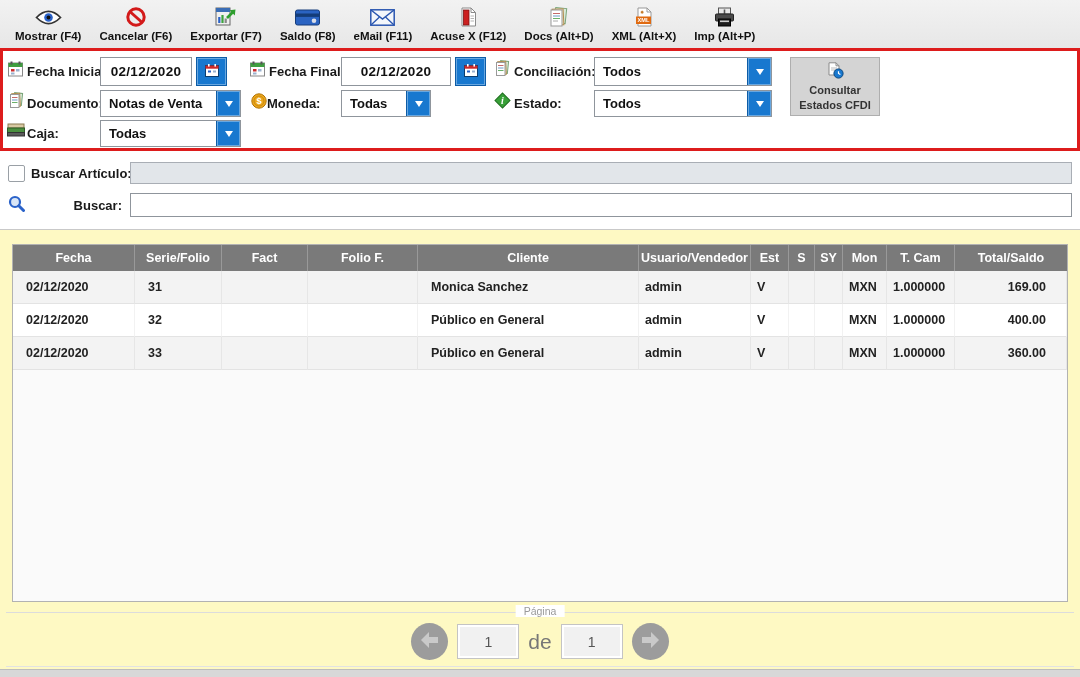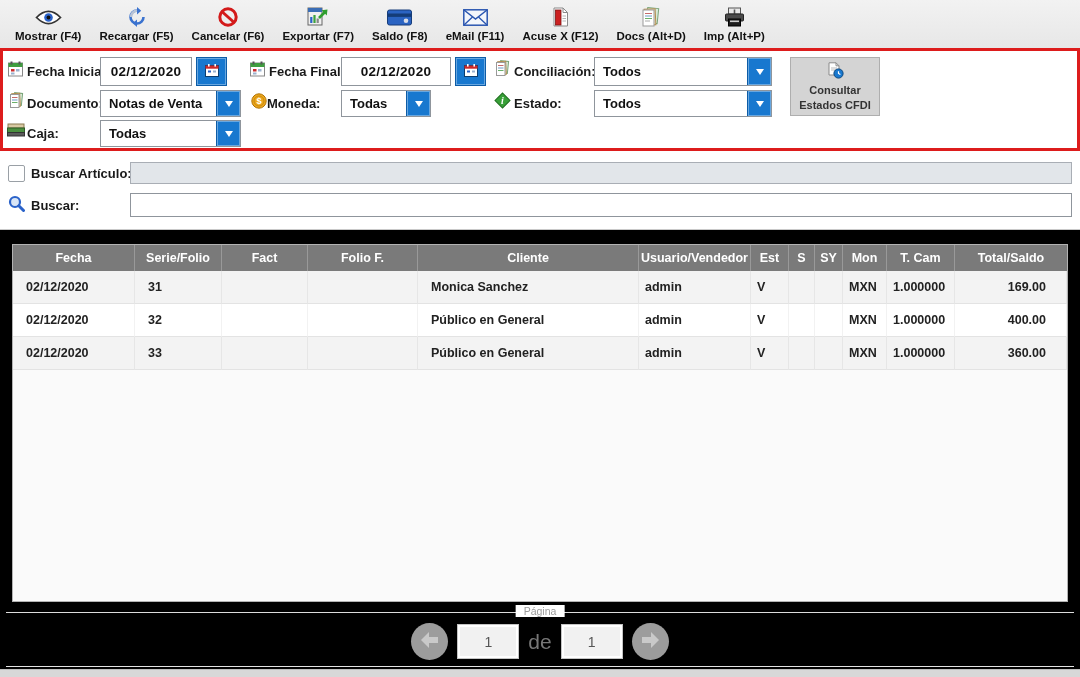--- a/index.html
+++ b/index.html
@@ -1,18 +1,18 @@
 <!DOCTYPE html>
 <html><head>
 <meta charset="utf-8">
 <style>
   * { margin:0; padding:0; box-sizing:border-box; }
   html,body { width:1080px; height:677px; overflow:hidden; background:#fff;
     font-family:"Liberation Sans","DejaVu Sans",sans-serif; }
-  .app { width:1080px; height:677px; position:relative; background:#000000; }
+  .app { width:1080px; height:677px; position:relative; background:#fef9c3; }
 
   
   .toolbar { height:48px; background:linear-gradient(#f2f2f2,#e7e7e7);
     display:flex; align-items:center; padding:2px 4px 2px 6px; }
   .tb-item { display:flex; flex-direction:column; align-items:center; justify-content:center;
     min-width:62px; padding:2px 9px; height:44px; cursor:pointer; border-radius:3px; }
   .tb-icon { height:22px; display:flex; align-items:center; justify-content:center; }
   .tb-label { font-size:11.5px; font-weight:700; color:#111; margin-top:2px; white-space:nowrap; }
 
   
@@ -33,21 +33,21 @@
     border-right:4.5px solid transparent; border-top:6px solid #ffffff; }
   .cfdi-btn { background:#d4d4d4; border:1px solid #aeaeae; display:flex; flex-direction:column;
     justify-content:center; gap:2px; cursor:pointer; }
   .cfdi-btn .line { font-size:11px; font-weight:700; color:#333; line-height:13px; }
 
   
   .search-section { padding:11px 8px 12px 8px; border-bottom:1px solid #c9c9c9; background:#fff; }
   .s-row { display:flex; align-items:center; margin-bottom:9px; }
   .s-row:last-child { margin-bottom:0; }
   .s-labelbox { width:114px; display:flex; align-items:center; justify-content:flex-start; gap:6px; }
-  .s-labelbox.right { justify-content:flex-start; }
+  .s-labelbox.right { justify-content:space-between; }
   .checkbox { width:17px; height:17px; background:#fff; border:1px solid #9aa0a6;
     border-radius:2px; cursor:pointer; flex:none; }
   .s-label { font-weight:700; font-size:13px; color:#1a1a1a; white-space:nowrap; }
   .gray-input { flex:1; height:22px; background:#e2e6ea; border:1px solid #a9aeb5; margin-left:8px; }
   .white-input { flex:1; height:24px; background:#fff; border:1px solid #8f959c; margin-left:8px;
     font-family:inherit; font-size:13px; font-weight:700; padding:0 6px; }
 
   
   .table-wrap { margin:14px 12px 0 12px; height:358px; border:1px solid #b2b2b2;
     background:#fafafa; display:flex; flex-direction:column; overflow:hidden; }
@@ -97,31 +97,20 @@
       <span class="tb-icon">
         <svg width="27" height="17" viewBox="0 0 27 17">
             <path d="M1.5 8.5 Q13.5 -3.5 25.5 8.5 Q13.5 20.5 1.5 8.5 Z" fill="#fff" stroke="#333" stroke-width="1.7"></path>
             <circle cx="13.5" cy="8.5" r="4.3" fill="#2a62c9"></circle>
             <circle cx="13.5" cy="8.5" r="1.9" fill="#111"></circle>
           </svg>
       </span>
       <span class="tb-label">Mostrar (F4)</span>
     </div>
 
-    <div class="tb-item">
-      <span class="tb-icon">
-        <svg width="20" height="20" viewBox="0 0 20 20">
-            <path d="M16.5 10 A6.5 6.5 0 1 1 10 3.5" fill="none" stroke="#3a72cf" stroke-width="2.6"></path>
-            <path d="M4 10 A6.5 6.5 0 0 1 10 3.5" fill="none" stroke="#b9c4d6" stroke-width="2.6"></path>
-            <polygon points="10,0 10,7.5 14.2,3.7" fill="#3a72cf"></polygon>
-            <polygon points="10,20 10,12.5 5.8,16.3" fill="#3a72cf"></polygon>
-          </svg>
-      </span>
-      <span class="tb-label">Recargar (F5)</span>
-    </div>
 
     <div class="tb-item">
       <span class="tb-icon">
         <svg width="20" height="20" viewBox="0 0 20 20">
             <circle cx="10" cy="10" r="8.2" fill="none" stroke="#d31a1a" stroke-width="3"></circle>
             <line x1="4.4" y1="5" x2="15.6" y2="15" stroke="#d31a1a" stroke-width="3"></line>
           </svg>
       </span>
       <span class="tb-label">Cancelar (F6)</span>
     </div>
@@ -185,20 +174,32 @@
             <rect x="3" y="3" width="11" height="16" fill="#fff" stroke="#999"></rect>
             <line x1="5" y1="6.5" x2="12" y2="6.5" stroke="#c56a6a"></line>
             <line x1="5" y1="9" x2="12" y2="9" stroke="#6a9ac5"></line>
             <line x1="5" y1="11.5" x2="12" y2="11.5" stroke="#6ab06a"></line>
             <line x1="5" y1="14" x2="10" y2="14" stroke="#aaa"></line>
           </svg>
       </span>
       <span class="tb-label">Docs (Alt+D)</span>
     </div>
 
+    <div class="tb-item">
+      <span class="tb-icon">
+        <svg width="20" height="20" viewBox="0 0 20 20">
+            <path d="M4 1 H13 L17 5 V19 H4 Z" fill="#fff" stroke="#999"></path>
+            <path d="M13 1 V5 H17" fill="none" stroke="#999"></path>
+            <text x="6" y="6.5" font-size="5" fill="#c77c2a" font-weight="bold">✹</text>
+            <rect x="2" y="9.5" width="15" height="7.5" fill="#e06a10"></rect>
+            <text x="9.5" y="15.3" font-size="5.6" fill="#fff" font-weight="bold" text-anchor="middle" font-family="sans-serif">XML</text>
+          </svg>
+      </span>
+      <span class="tb-label">XML (Alt+X)</span>
+    </div>
 
 
     <div class="tb-item">
       <span class="tb-icon">
         <svg width="21" height="20" viewBox="0 0 21 20">
             <rect x="4.5" y="1" width="12" height="6" fill="#e8e8e8" stroke="#555"></rect>
             <line x1="10.5" y1="2.5" x2="10.5" y2="7" stroke="#555" stroke-width="1.6"></line>
             <rect x="1.5" y="7" width="18" height="7" rx="1" fill="#4a4a4a" stroke="#222"></rect>
             <rect x="4.5" y="12" width="12" height="7" fill="#1d1d1d" stroke="#000"></rect>
             <rect x="6" y="13.5" width="9" height="1.6" fill="#cfcfcf"></rect>

